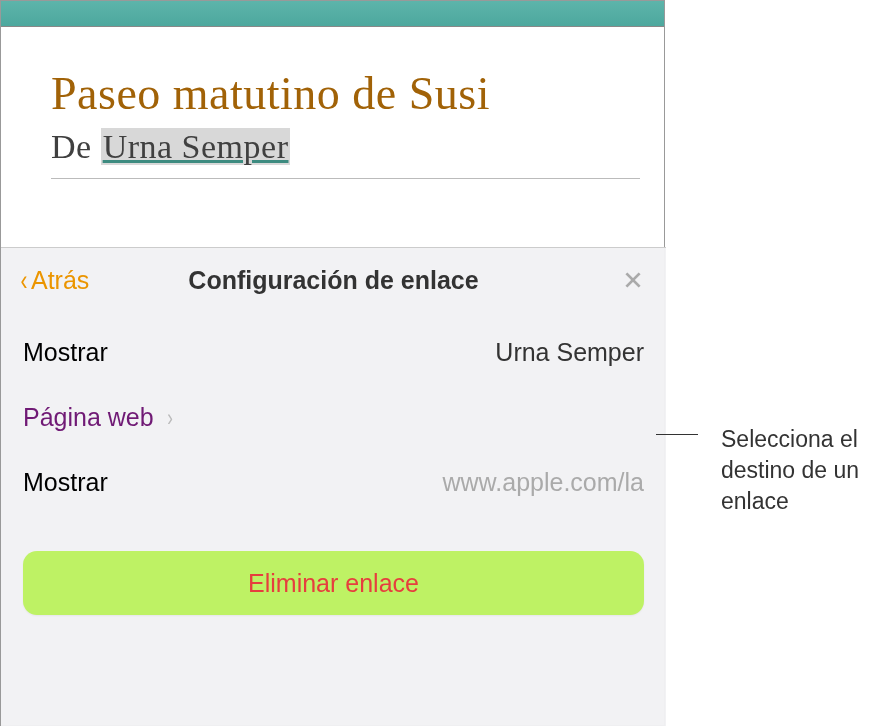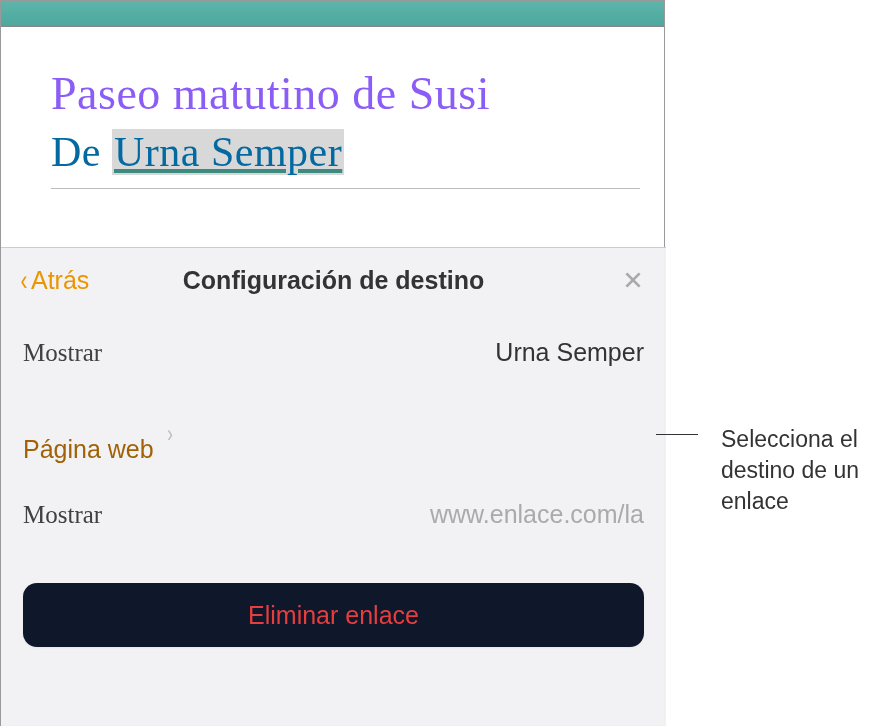--- a/index.html
+++ b/index.html
@@ -35,30 +35,30 @@
     .document-area {
       padding: 40px 24px 0 50px;
       background: #fff;
       height: 218px;
     }
     
     .doc-title {
       font-family: Georgia, "Times New Roman", serif;
       font-size: 46px;
       font-weight: 400;
-      color: #8b5cf6;
+      color: #a16207;
       letter-spacing: 0.5px;
       margin-bottom: 8px;
     }
     
     .doc-byline {
       font-family: Georgia, "Times New Roman", serif;
-      font-size: 42px;
-      font-weight: 400;
-      color: #0369a1;
+      font-size: 34px;
+      font-weight: 400;
+      color: #404040;
       letter-spacing: 0.5px;
       margin-top: 6px;
     }
     
     .doc-byline .selected-link {
       background: #d8d8d8;
       text-decoration: underline;
       text-decoration-color: #3d8b80;
       padding: 0 2px;
     }
@@ -133,34 +133,32 @@
     
     .setting-row {
       display: flex;
       justify-content: space-between;
       align-items: center;
       padding: 18px 0;
       font-size: 25px;
     }
     
     .setting-label {
-      color: #404040;
-      font-weight: 400;
-      font-family: Liberation Serif, serif;
+      color: #000000;
+      font-weight: 400;
     }
     
     .setting-value {
       color: #333;
       font-weight: 400;
       text-align: right;
     }
     
     .setting-value.accent {
-      color: #a16207;
-      margin-top: 32px;
+      color: #701a75;
     }
     
     .setting-value.muted {
       color: #aaa;
     }
     
     .link-to-row {
       display: flex;
       align-items: center;
       gap: 8px;
@@ -169,21 +167,21 @@
     .chevron-right {
       color: #bbb;
       font-size: 24px;
       margin-left: 4px;
       display: inline-block;
       transform: scaleX(0.7);
     }
     
     .remove-button {
       margin: 28px 22px 0 22px;
-      background: #0f172a;
+      background: #bef264;
       border-radius: 14px;
       height: 64px;
       display: flex;
       align-items: center;
       justify-content: center;
       font-size: 25px;
       color: #e63e3e;
       font-weight: 400;
       cursor: pointer;
       box-shadow: 0 1px 2px rgba(0,0,0,0.05);
@@ -222,21 +220,21 @@
     </div>
     <div class="divider-line"></div>
   </div>
 
   <div class="popover">
     <div class="popover-header">
       <div class="back-button">
         <span class="back-chevron">‹</span>
         <span>Atrás</span>
       </div>
-      <div class="popover-title">Configuración de destino</div>
+      <div class="popover-title">Configuración de enlace</div>
       <div class="close-button">
         <svg viewBox="0 0 20 20" stroke="currentColor" stroke-width="2.5" fill="none">
           <line x1="4" y1="4" x2="16" y2="16"></line>
           <line x1="16" y1="4" x2="4" y2="16"></line>
         </svg>
       </div>
     </div>
 
     <div class="settings-list">
       <div class="setting-row">
@@ -246,21 +244,21 @@
 
       <div class="setting-row">
         <span class="link-to-row">
           <span class="setting-value accent">Página web</span>
           <span class="chevron-right">›</span>
         </span>
       </div>
 
       <div class="setting-row">
         <span class="setting-label">Mostrar</span>
-        <span class="setting-value muted">www.enlace.com/la</span>
+        <span class="setting-value muted">www.apple.com/la</span>
       </div>
     </div>
 
     <div class="remove-button">
       <span>Eliminar enlace</span>
     </div>
   </div>
 </div>
 
 <div class="callout-line"></div>

